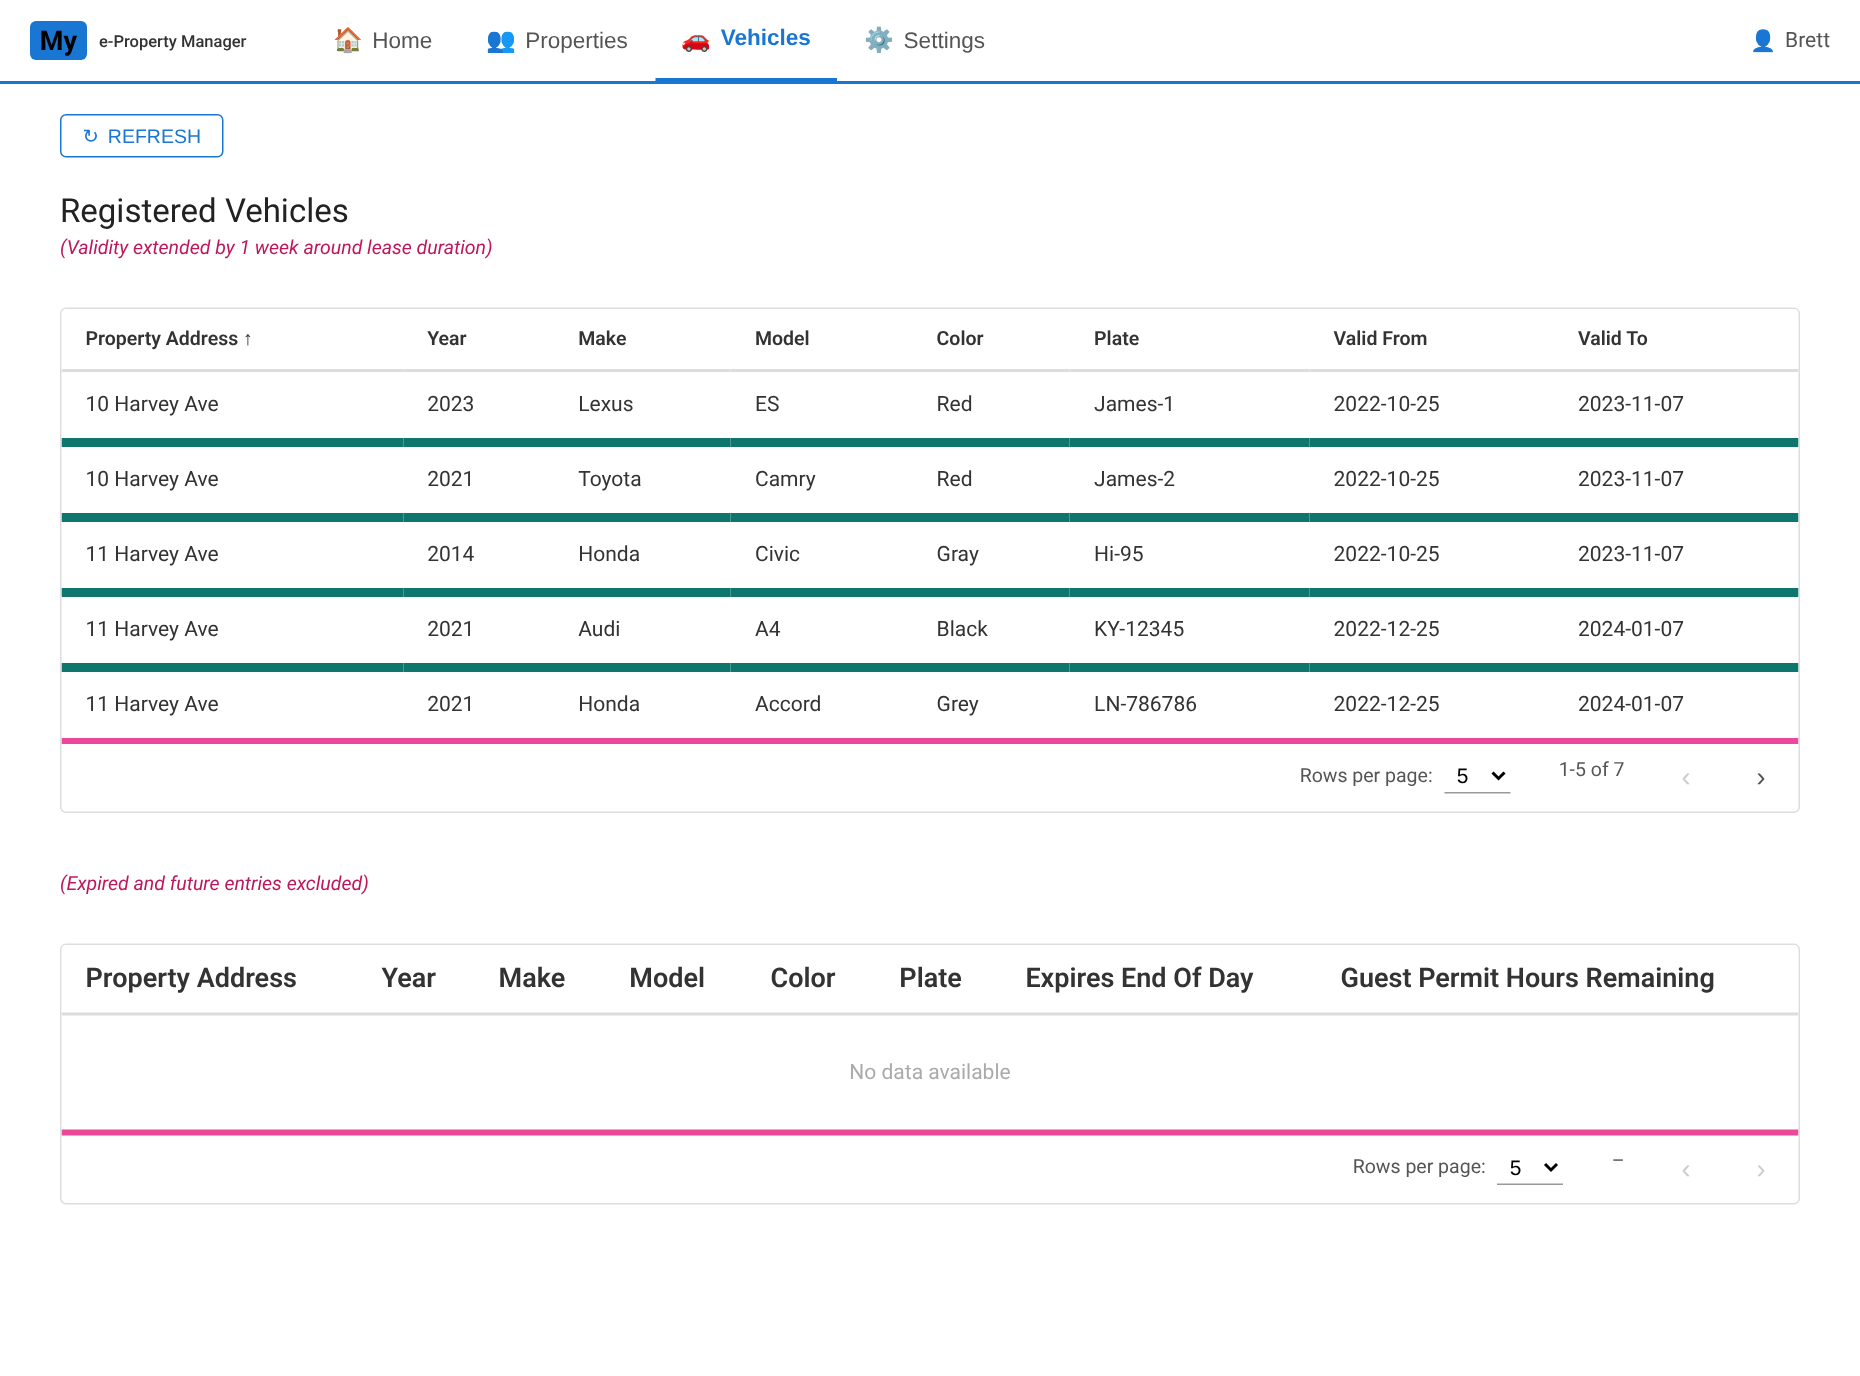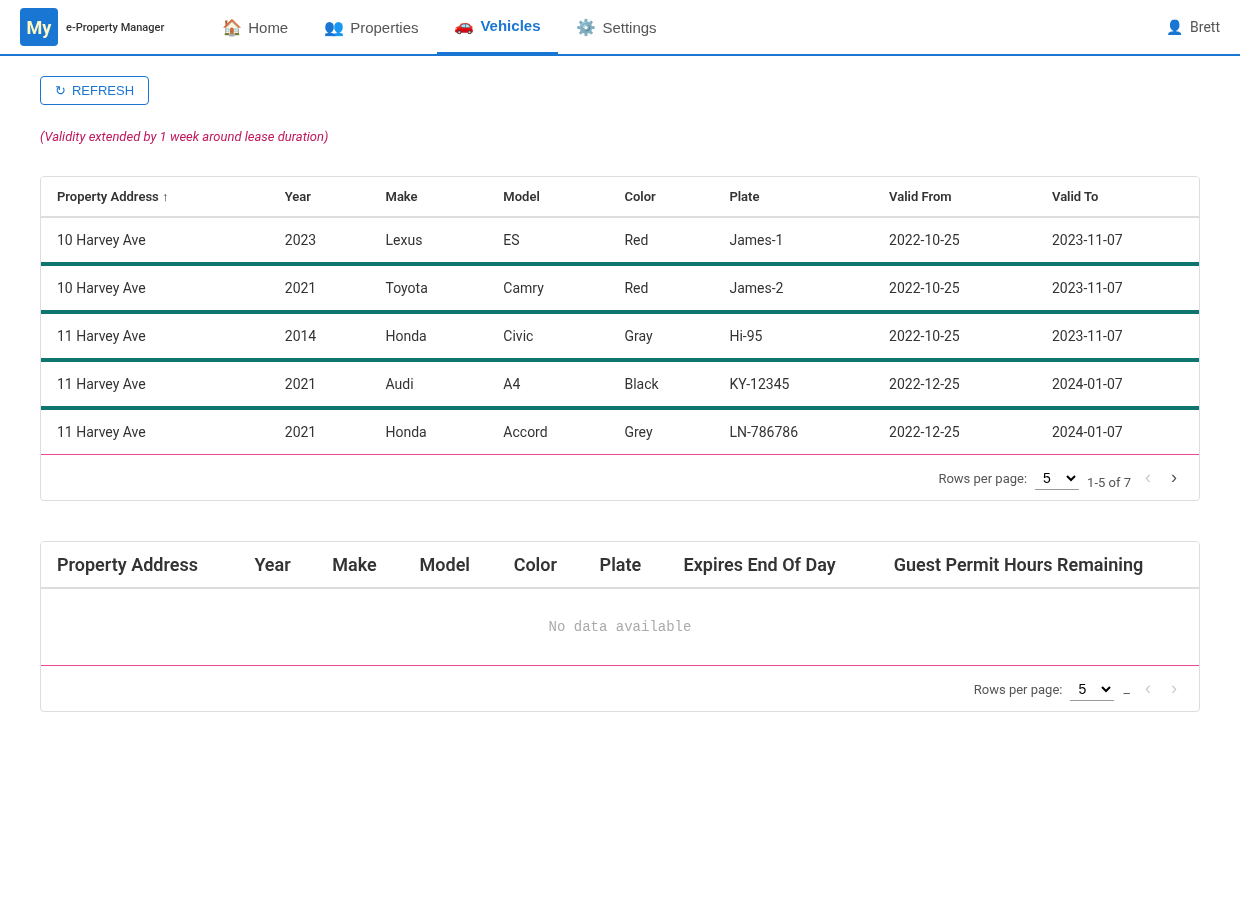--- a/index.html
+++ b/index.html
@@ -7,22 +7,22 @@
 
     
     .navbar {
       display: flex; align-items: center; padding: 0 20px; height: 56px;
       border-bottom: 2px solid #1976d2; background: #fff;
     }
     .navbar-brand {
       display: flex; align-items: center; gap: 8px; margin-right: 40px;
     }
     .brand-badge {
-      background: #1976d2; color: #fef9c3; font-weight: bold; font-size: 18px;
-      width: 38px; height: 38px; display: flex; align-items: center; justify-content: center;
+      background: #1976d2; color: #000000; font-weight: bold; font-size: 18px;
+      width: 38px; height: 26px; display: flex; align-items: center; justify-content: center;
       border-radius: 4px;
     }
     .brand-name { font-size: 11px; font-weight: 500; color: #333; }
     .nav-links { display: flex; gap: 0; }
     .nav-link {
       display: flex; align-items: center; gap: 6px; padding: 0 18px; height: 56px;
       text-decoration: none; color: #555; font-size: 15px; cursor: pointer;
       border: none; background: none;
     }
     .nav-link.active { color: #1976d2; font-weight: 600; border-bottom: 3px solid #1976d2; }
@@ -50,44 +50,44 @@
     }
     table { width: 100%; border-collapse: collapse; }
     thead tr { border-bottom: 2px solid #ddd; }
     th {
       padding: 12px 16px; text-align: left; font-weight: 600; font-size: 13px;
       color: #333; white-space: nowrap; background: #fff;
     }
     th.sortable { cursor: pointer; }
     td {
       padding: 14px 16px; font-size: 14px; color: #333;
-      border-bottom: 4px solid #0f766e;
+      border-bottom: 6px solid #0f766e;
     }
     tbody tr:last-child td { border-bottom: none; }
 
     
     .pagination-row {
-      display: flex; align-items: flex-end; justify-content: flex-end;
-      padding: 10px 16px; gap: 8px; border-top: 1px solid #ec4899;
+      display: flex; align-items: flex-start; justify-content: flex-end;
+      padding: 10px 16px; gap: 32px; border-top: 4px solid #ec4899;
     }
     .rows-per-page { display: flex; align-items: center; gap: 8px; font-size: 13px; color: #555; }
     .rows-select {
       border: none; border-bottom: 1px solid #999; padding: 2px 4px;
       font-size: 14px; cursor: pointer; background: transparent; outline: none;
     }
     .page-info { font-size: 13px; color: #555; }
     .page-btn {
       background: none; border: none; cursor: pointer; color: #555;
       font-size: 18px; padding: 2px 6px; border-radius: 50%;
       display: flex; align-items: center; justify-content: center;
     }
     .page-btn:disabled { color: #ccc; cursor: default; }
 
     
-    .no-data { text-align: center; color: #aaa; padding: 30px; font-size: 14px; font-family: Liberation Mono, monospace; }
+    .no-data { text-align: center; color: #aaa; padding: 30px; font-size: 14px; }
 
     
     .guest-table th { font-size: 18px; }
   </style>
 </head>
 <body>
 
 <nav class="navbar">
   <div class="navbar-brand">
     <div class="brand-badge">My</div>
@@ -120,20 +120,21 @@
 <div class="main">
 
   
   <button class="refresh-btn">
     <span>↻</span>
     <span>REFRESH</span>
   </button>
 
   
   <div>
+    <h2 class="section-title">Registered Vehicles</h2>
     <p class="section-subtitle">(Validity extended by 1 week around lease duration)</p>
 
     <div class="table-wrapper">
       <table>
         <thead>
           <tr>
             <th class="sortable">Property Address ↑</th>
             <th>Year</th>
             <th>Make</th>
             <th>Model</th>
@@ -208,20 +209,21 @@
         </div>
         <span class="page-info">1-5 of 7</span>
         <button class="page-btn" disabled="">‹</button>
         <button class="page-btn">›</button>
       </div>
     </div>
   </div>
 
   
   <div>
+    <p class="section-subtitle">(Expired and future entries excluded)</p>
 
     <div class="table-wrapper">
       <table class="guest-table">
         <thead>
           <tr>
             <th>Property Address</th>
             <th>Year</th>
             <th>Make</th>
             <th>Model</th>
             <th>Color</th>

